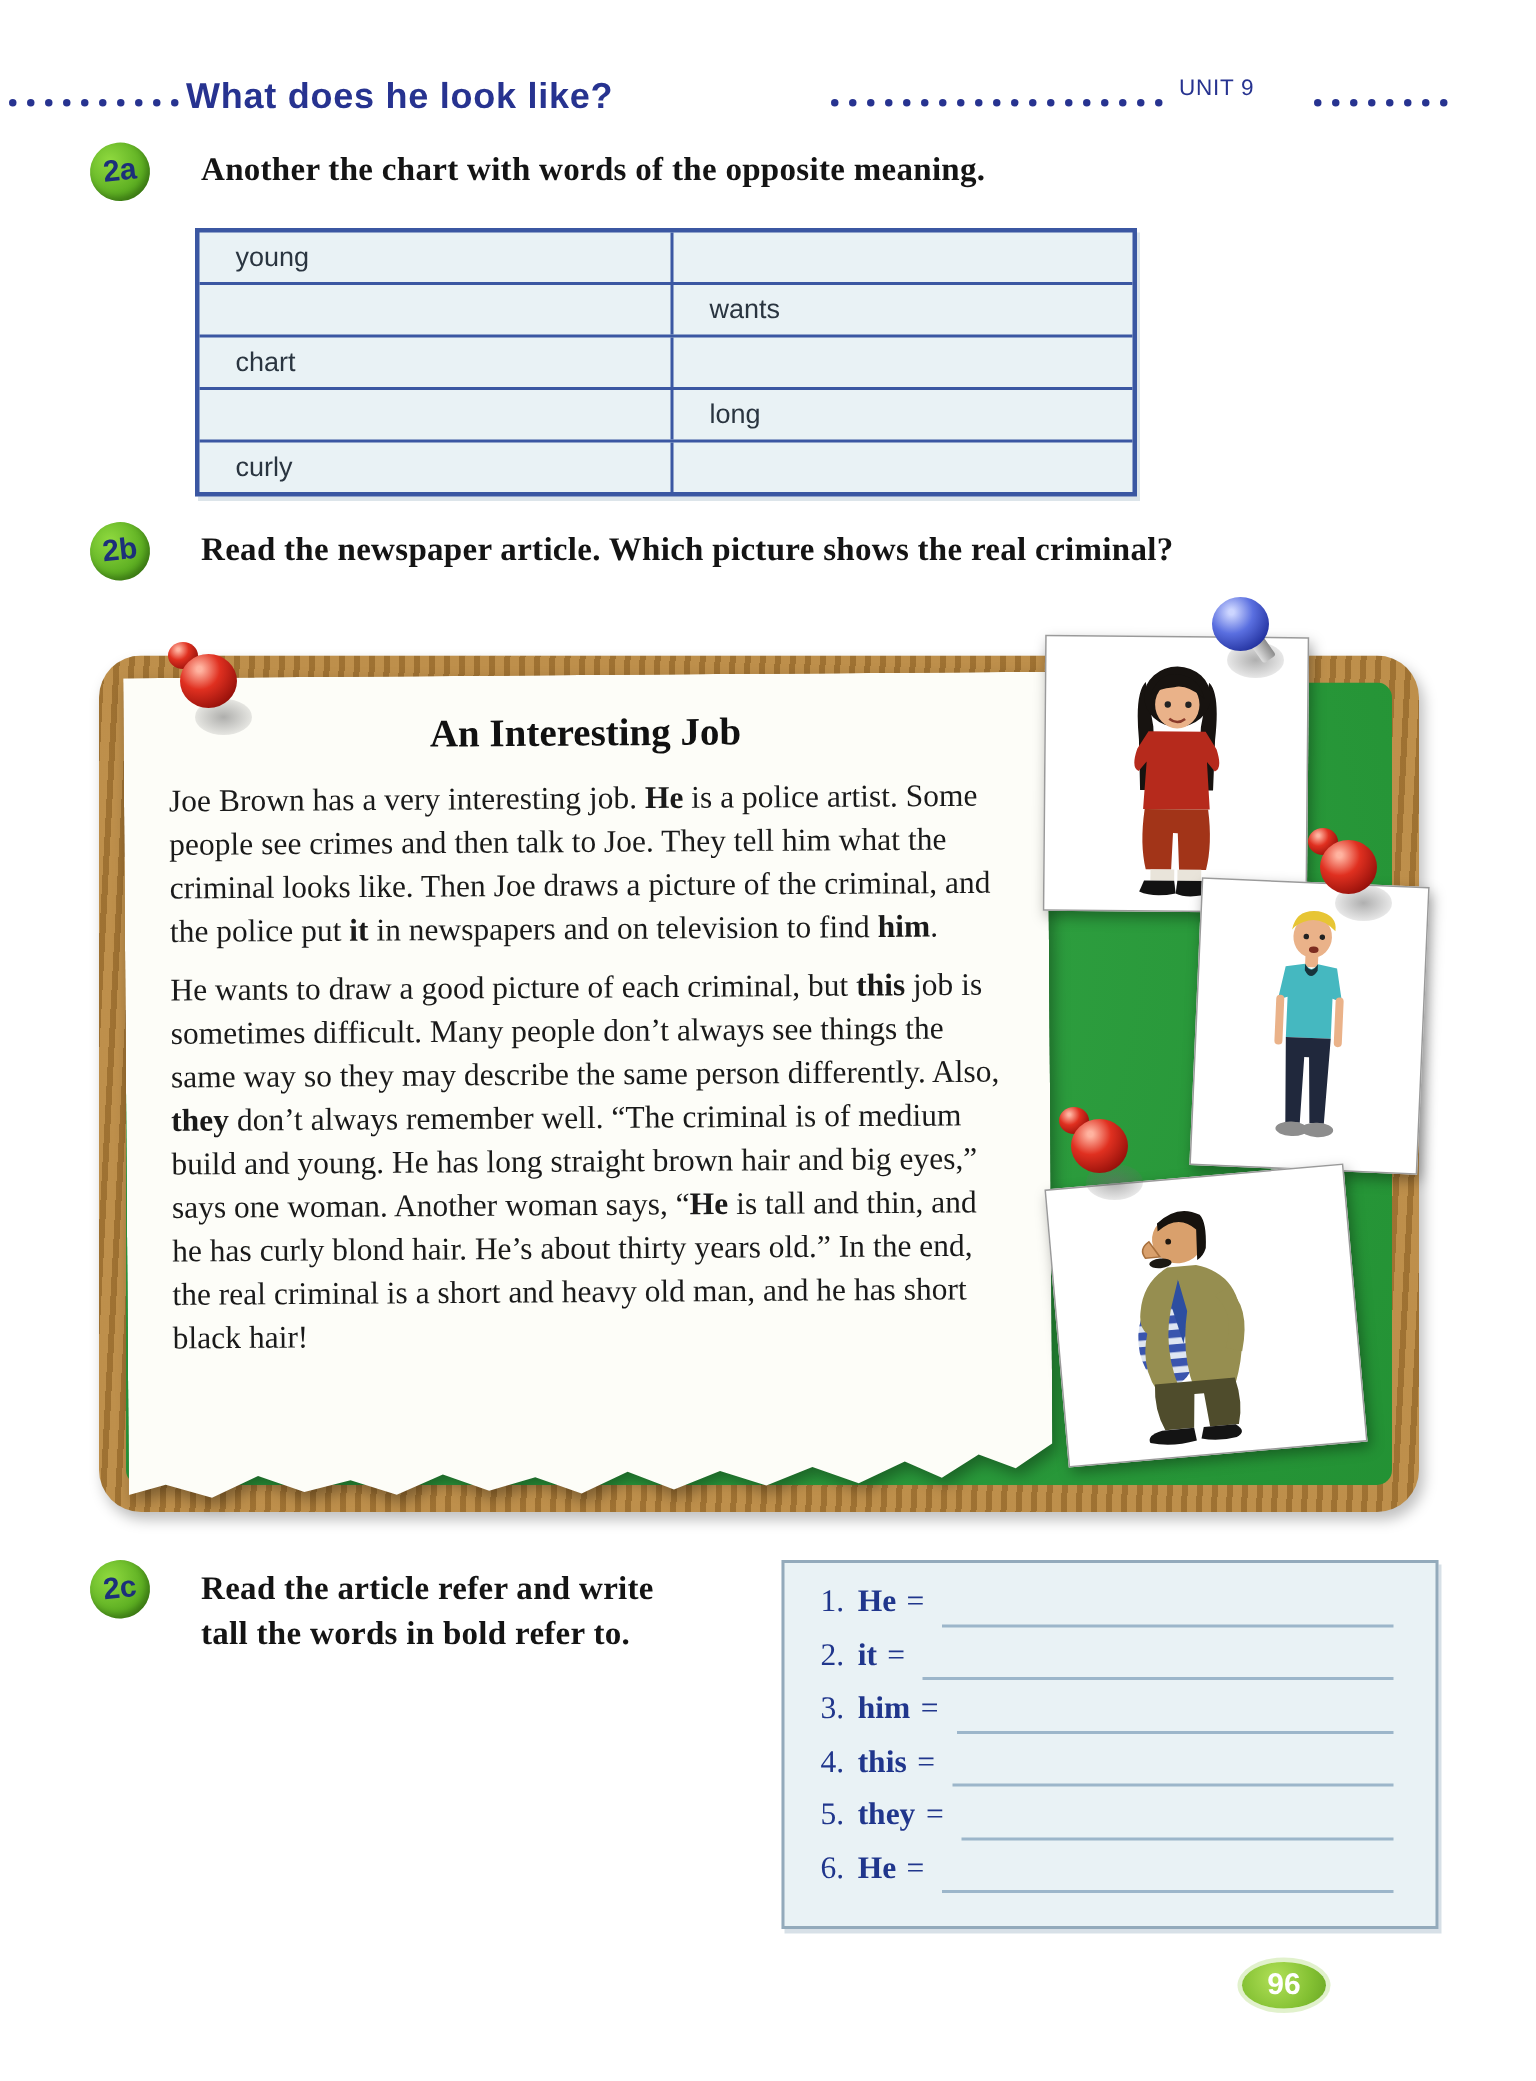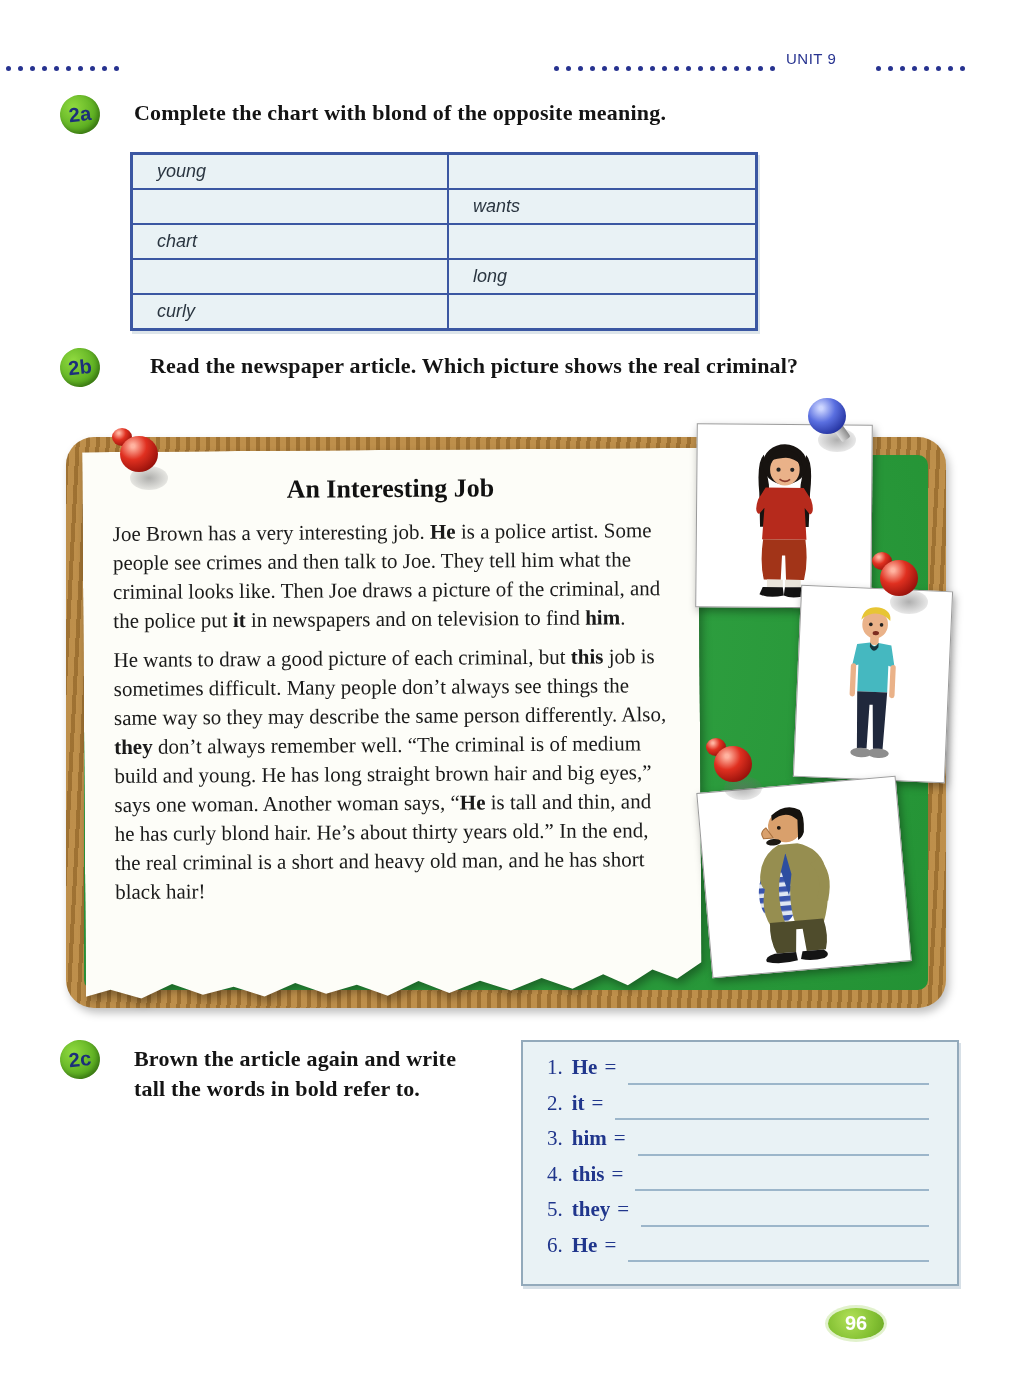--- a/index.html
+++ b/index.html
@@ -33,30 +33,30 @@
     display:flex; align-items:center; justify-content:center; transform:rotate(-6deg);
     box-shadow: inset -2px -3px 4px rgba(0,0,0,0.25);
   }
   #badge-a { left:60px; top:95px; }
   #badge-b { left:60px; top:348px; }
   #badge-c { left:60px; top:1040px; }
   .sec-heading {
     position:absolute; font-weight:700; font-size:22px; color:#141414; letter-spacing:0.2px;
   }
   #h-a { left:134px; top:100px; }
-  #h-b { left:150px; top:353px; }
+  #h-b { left:134px; top:353px; }
   #h-c { left:134px; top:1044px; width:380px; line-height:30px; }
 
   
   #opp-table {
     position:absolute; left:130px; top:152px; width:622px;
     border:3px solid #3b57a2; background:#e9f2f5;
     box-shadow:2px 3px 0 rgba(120,150,170,0.25);
   }
-  .trow { display:flex; height:33px; border-top:2px solid #3b57a2;font-style:italic; }
+  .trow { display:flex; height:33px; border-top:2px solid #3b57a2; }
   .trow:first-child { border-top:none; }
   .tcell {
     box-sizing:border-box; padding:6px 0 0 24px;
     font-family:"Liberation Sans", sans-serif; font-size:18px; color:#2a3540;
   }
   .tcell.c0 { width:316px; border-right:2px solid #3b57a2; }
   .tcell.c1 { flex:1; }
 
   
   #board {
@@ -151,20 +151,21 @@
       <span class="dot"></span>
       <span class="dot"></span>
       <span class="dot"></span>
       <span class="dot"></span>
       <span class="dot"></span>
       <span class="dot"></span>
       <span class="dot"></span>
       <span class="dot"></span>
       <span class="dot"></span>
     </div>
+  <div id="hdr-title">What does he look like?</div>
   <div class="hdr-dotrow" id="dots-mid">
       <span class="dot"></span>
       <span class="dot"></span>
       <span class="dot"></span>
       <span class="dot"></span>
       <span class="dot"></span>
       <span class="dot"></span>
       <span class="dot"></span>
       <span class="dot"></span>
       <span class="dot"></span>
@@ -185,21 +186,21 @@
       <span class="dot"></span>
       <span class="dot"></span>
       <span class="dot"></span>
       <span class="dot"></span>
       <span class="dot"></span>
       <span class="dot"></span>
       <span class="dot"></span>
     </div>
 
   <div class="badge" id="badge-a">2a</div>
-  <div class="sec-heading" id="h-a">Complete the chart with blond of the opposite meaning.</div>
+  <div class="sec-heading" id="h-a">Another the chart with words of the opposite meaning.</div>
   <div id="opp-table">
       <div class="trow">
         <div class="tcell c0">young</div>
         <div class="tcell c1"></div>
       </div>
       <div class="trow">
         <div class="tcell c0"></div>
         <div class="tcell c1">wants</div>
       </div>
       <div class="trow">
@@ -309,21 +310,21 @@
     <div class="pin-ball"></div>
   </div>
   <div class="pushpin red" id="pin-photo3">
     <div class="pin-shadow"></div>
     <div class="pin-ball-small"></div>
     <div class="pin-ball"></div>
   </div>
 
   <div class="badge" id="badge-c">2c</div>
   <div class="sec-heading" id="h-c">
-    <div>Brown the article again and write</div>
+    <div>Read the article refer and write</div>
     <div>tall the words in bold refer to.</div>
   </div>
   <div id="ansbox">
       <div class="ans-item">
         <span class="ans-num">1.</span>
         <span class="ans-word">He</span>
         <span class="ans-eq">=</span>
         <span class="ans-line"></span>
       </div>
       <div class="ans-item">

